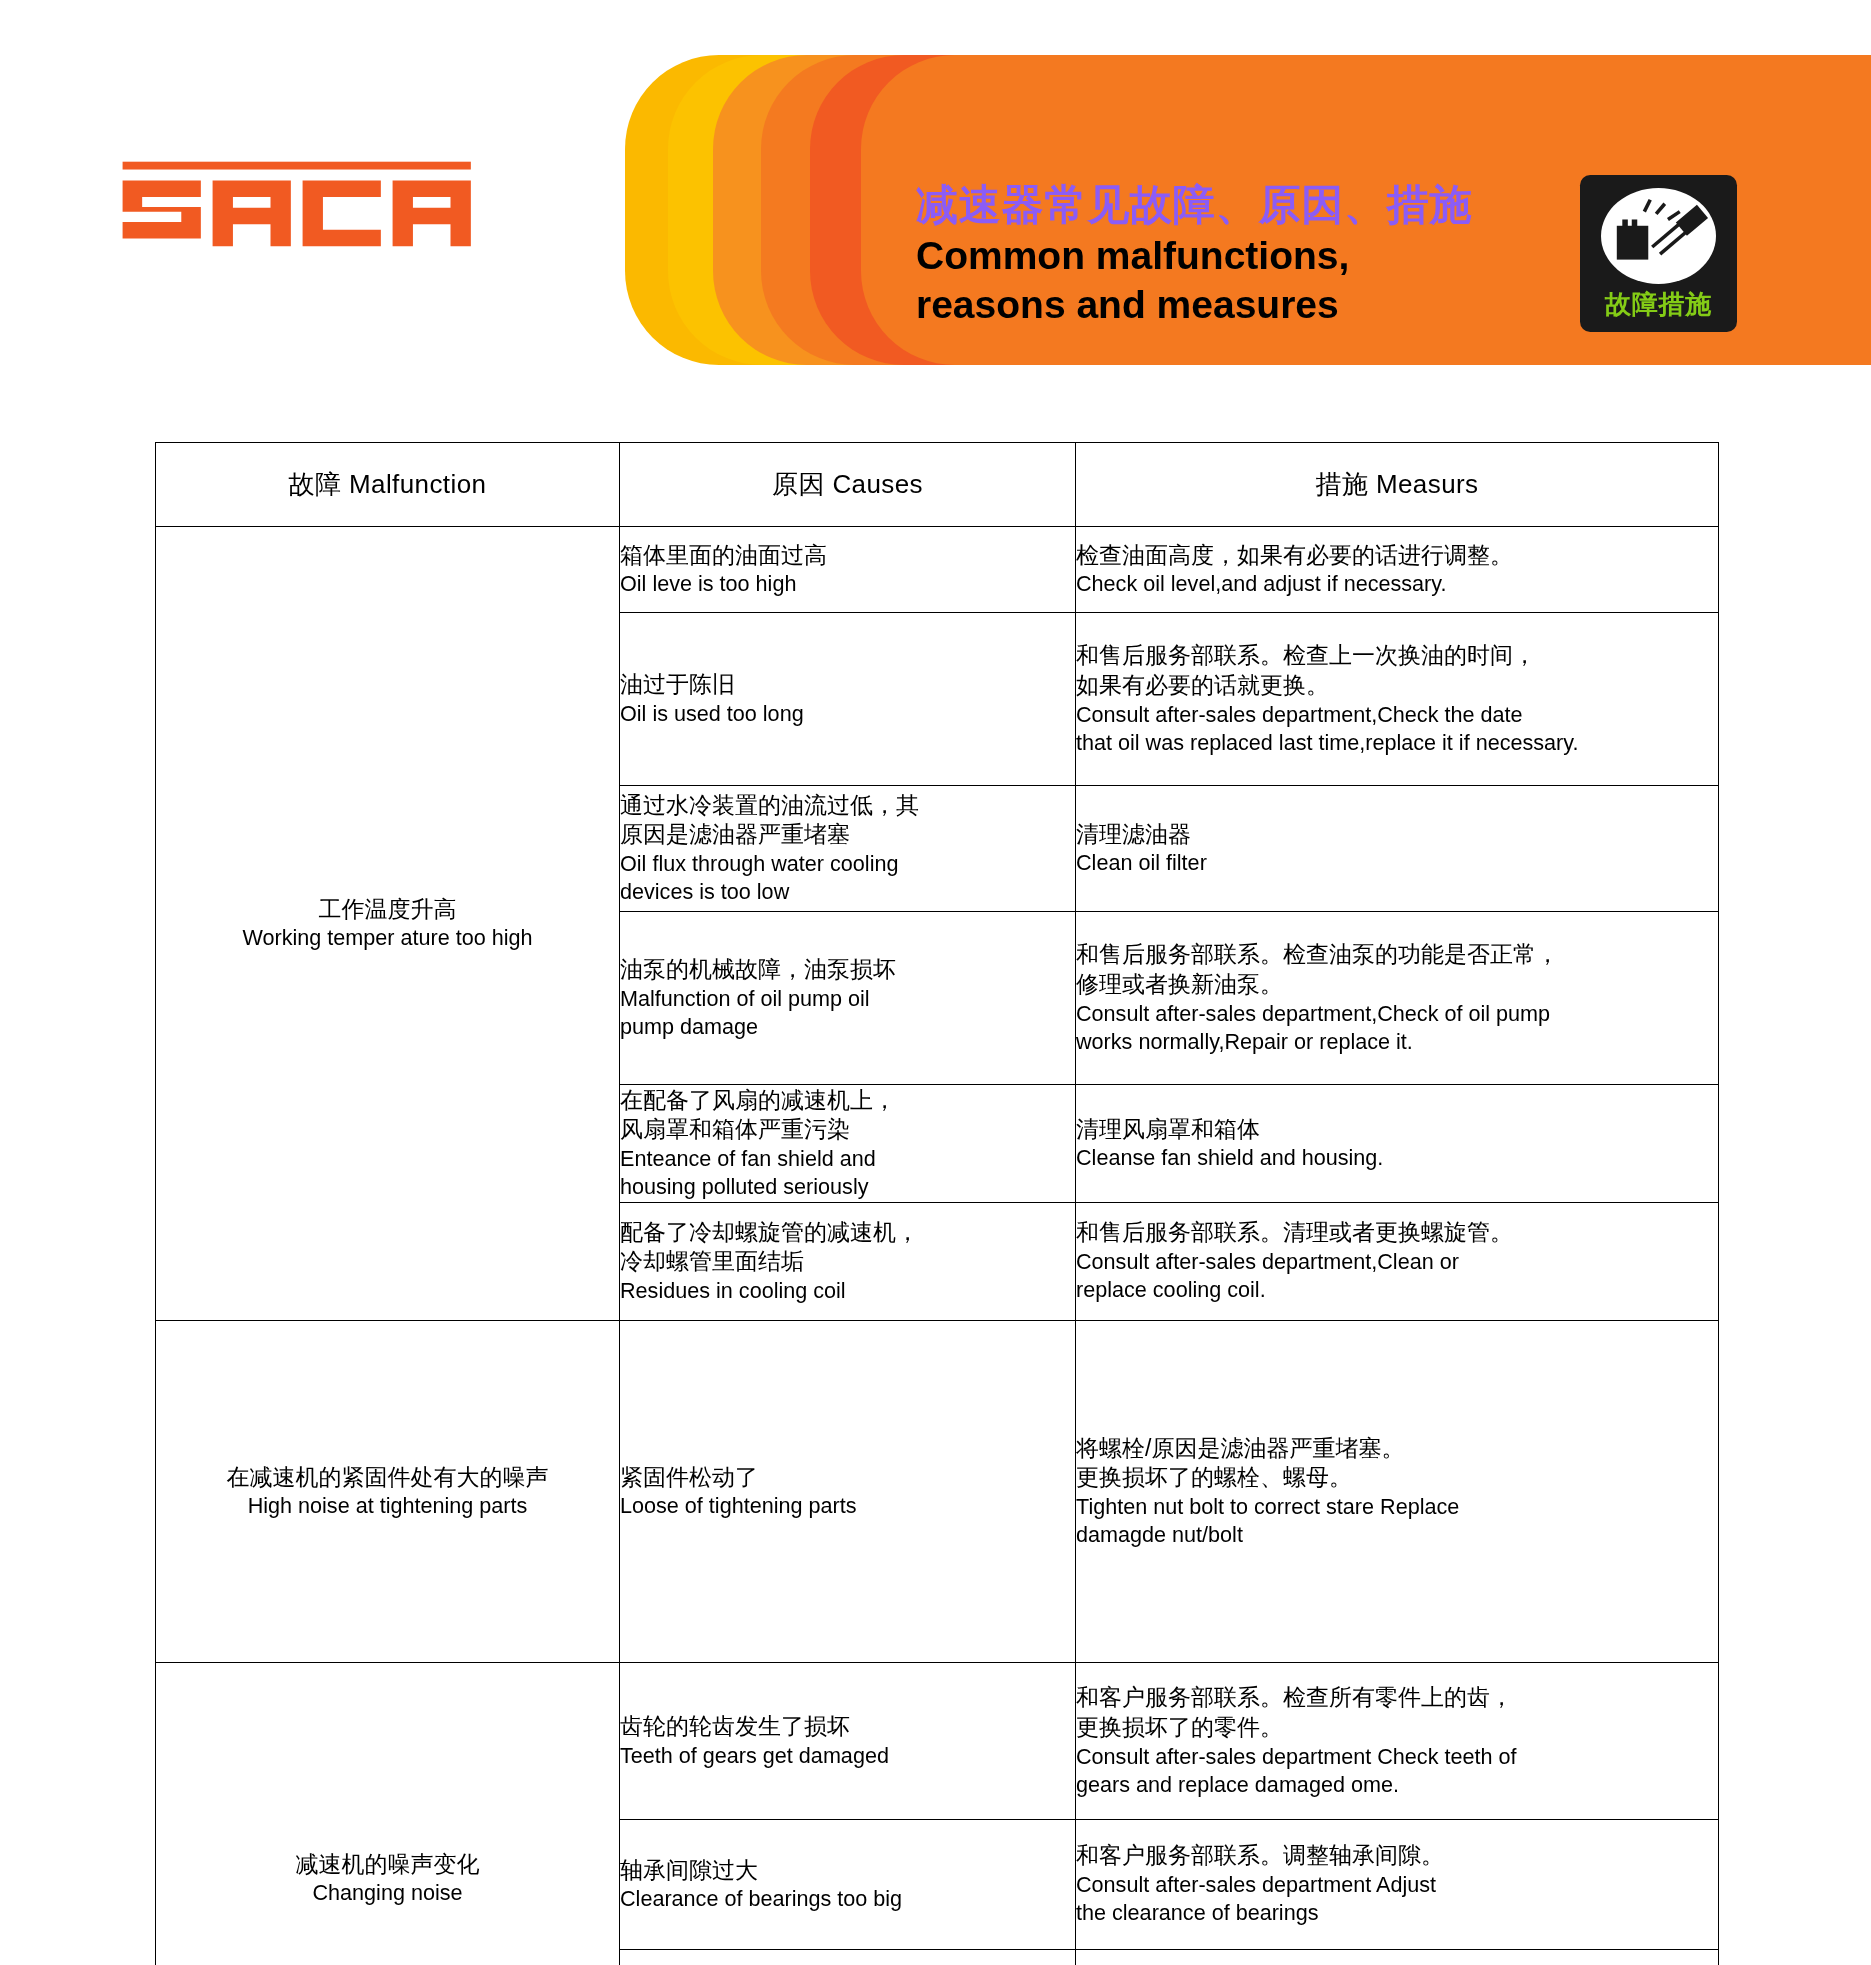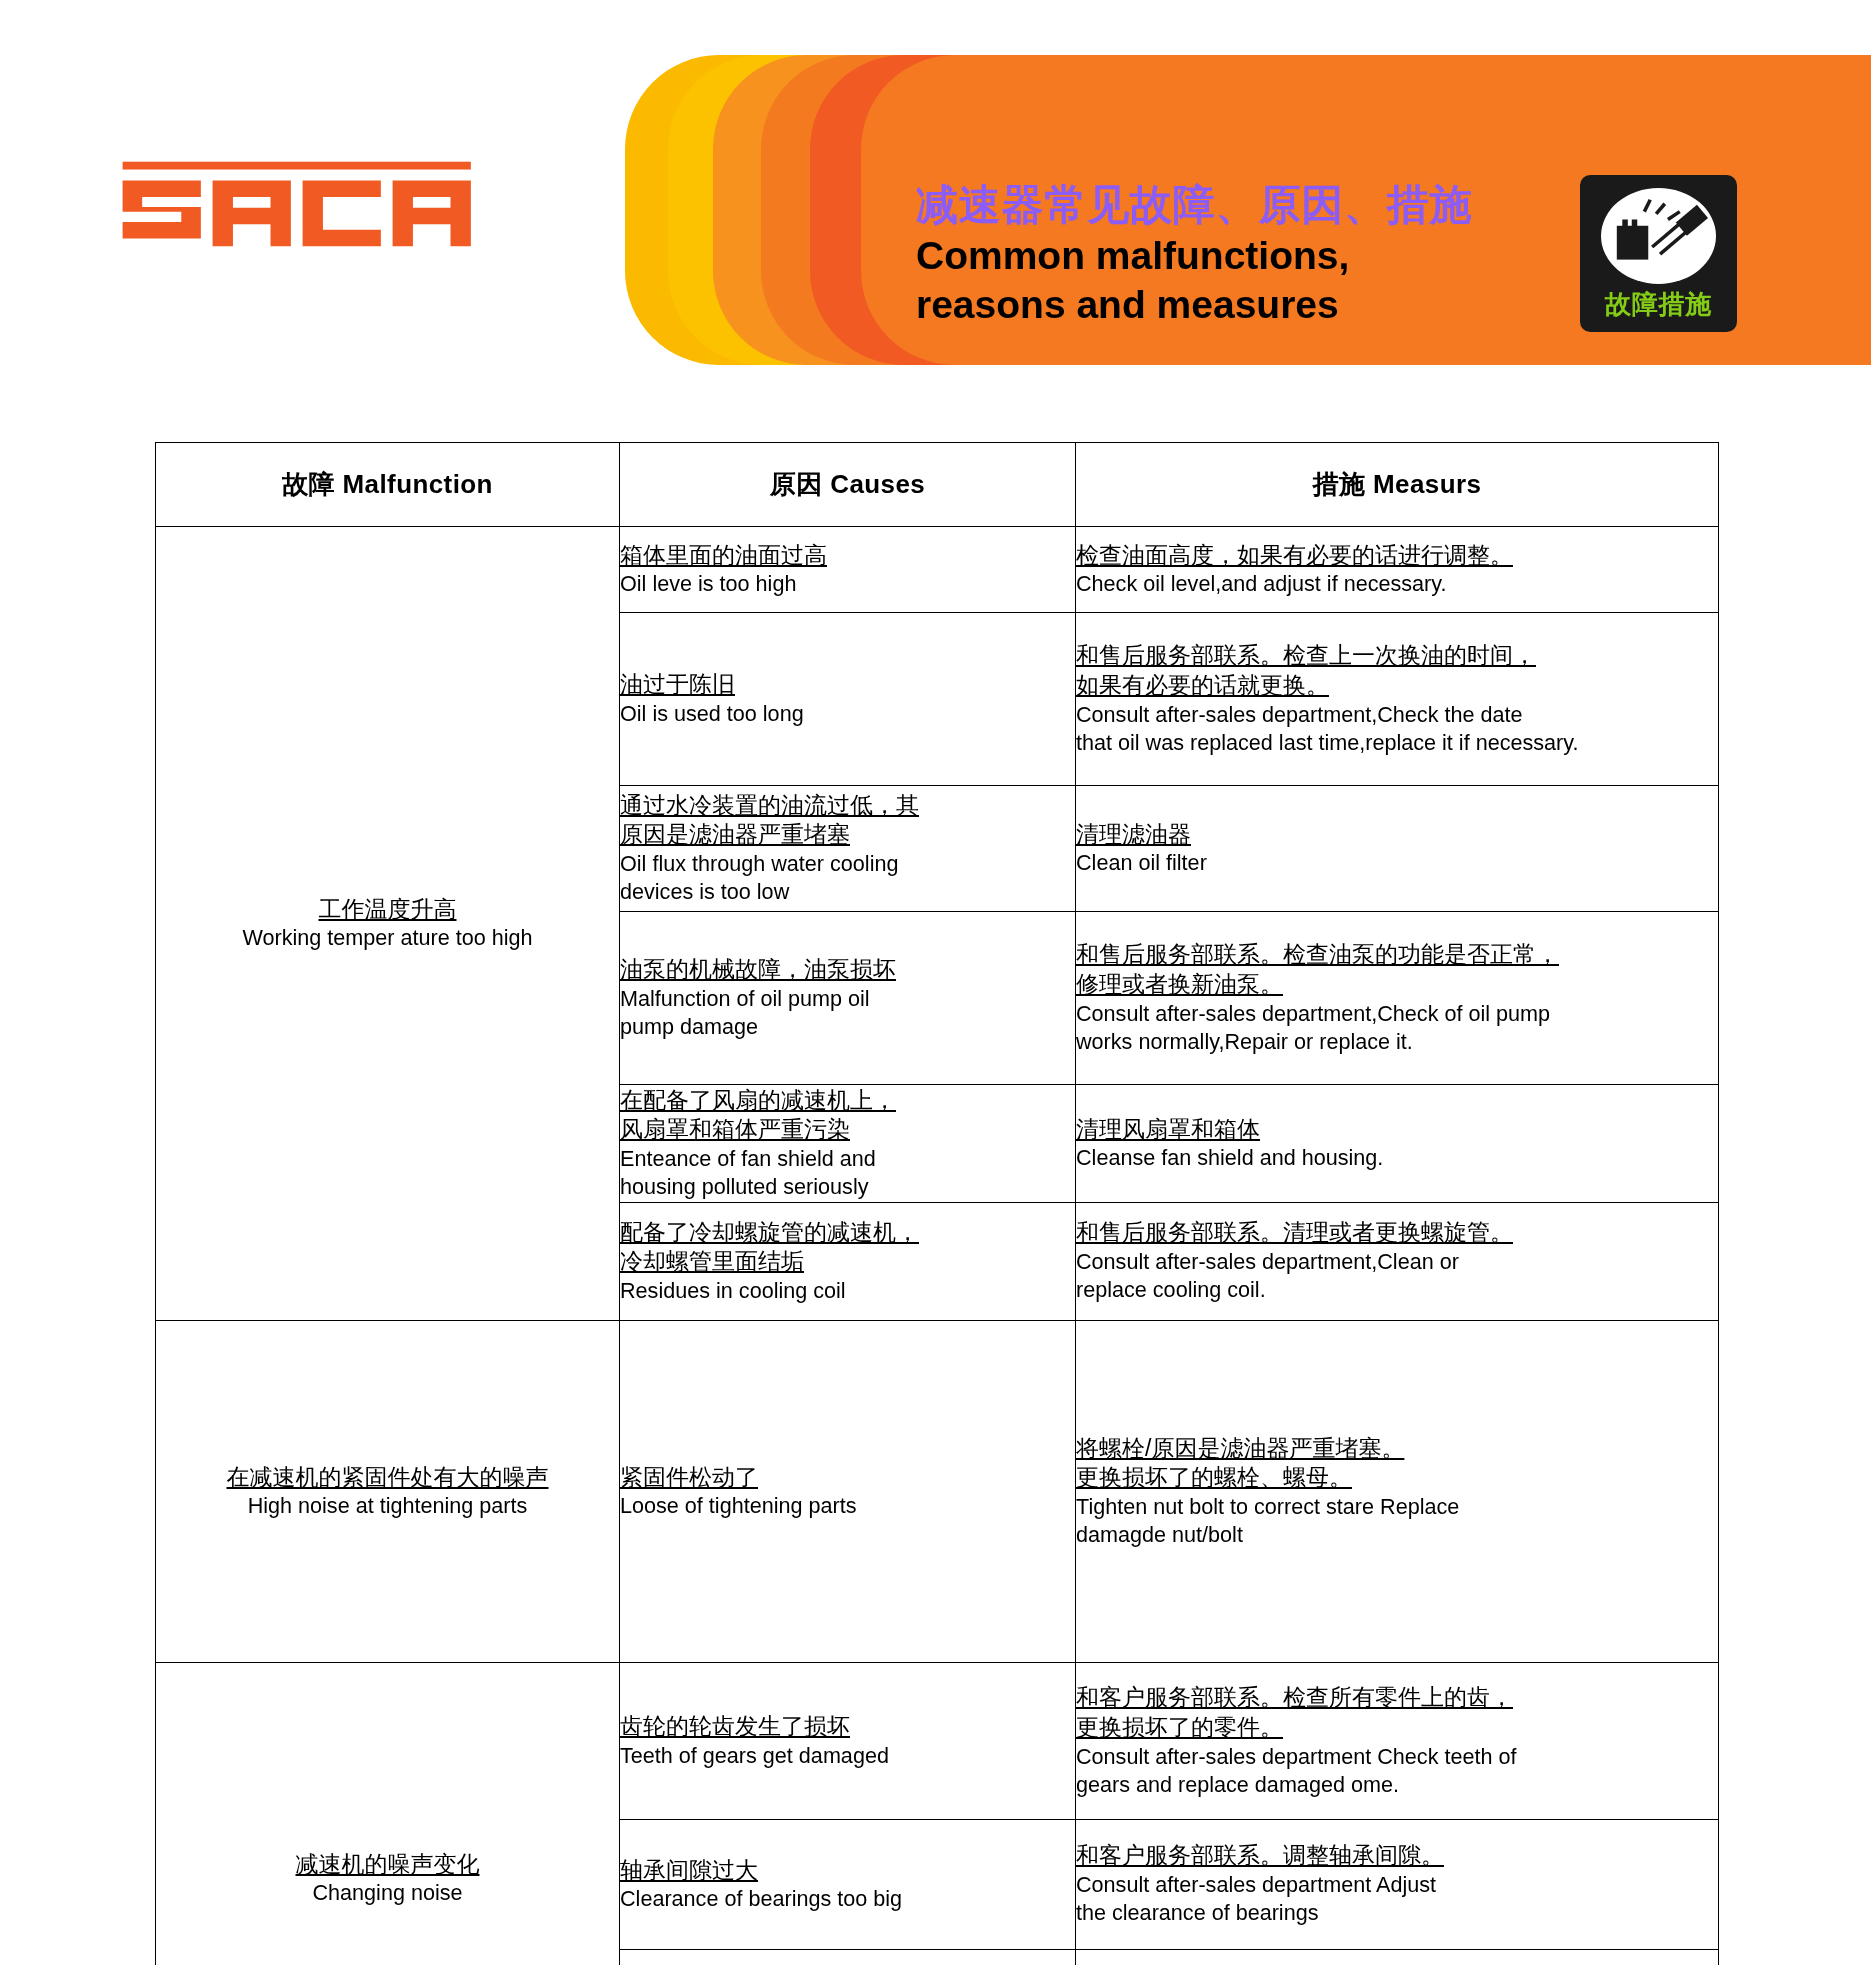--- a/index.html
+++ b/index.html
@@ -133,36 +133,35 @@
     padding: 0;
   }
   .col-a { width: 464px; }
   .col-b { width: 456px; }
   .col-c { width: 643px; }
 
   .hdr-cell {
     height: 83px;
     text-align: center;
     font-size: 26px;
-    font-weight: bold;
+    font-weight: normal;
     letter-spacing: 0.4px;
   }
 
   .cell-pad {
     padding: 10.2px 16.5px;
     box-sizing: border-box;
   }
   .cell-center {
     text-align: center;
   }
   .line-cn {
     font-size: 23px;
     line-height: 1.30;
     white-space: nowrap;
-    text-decoration: underline;
   }
   .line-en {
     font-size: 21.6px;
     line-height: 1.30;
     white-space: nowrap;
   }
 </style>
 </head>
 <body>
 

